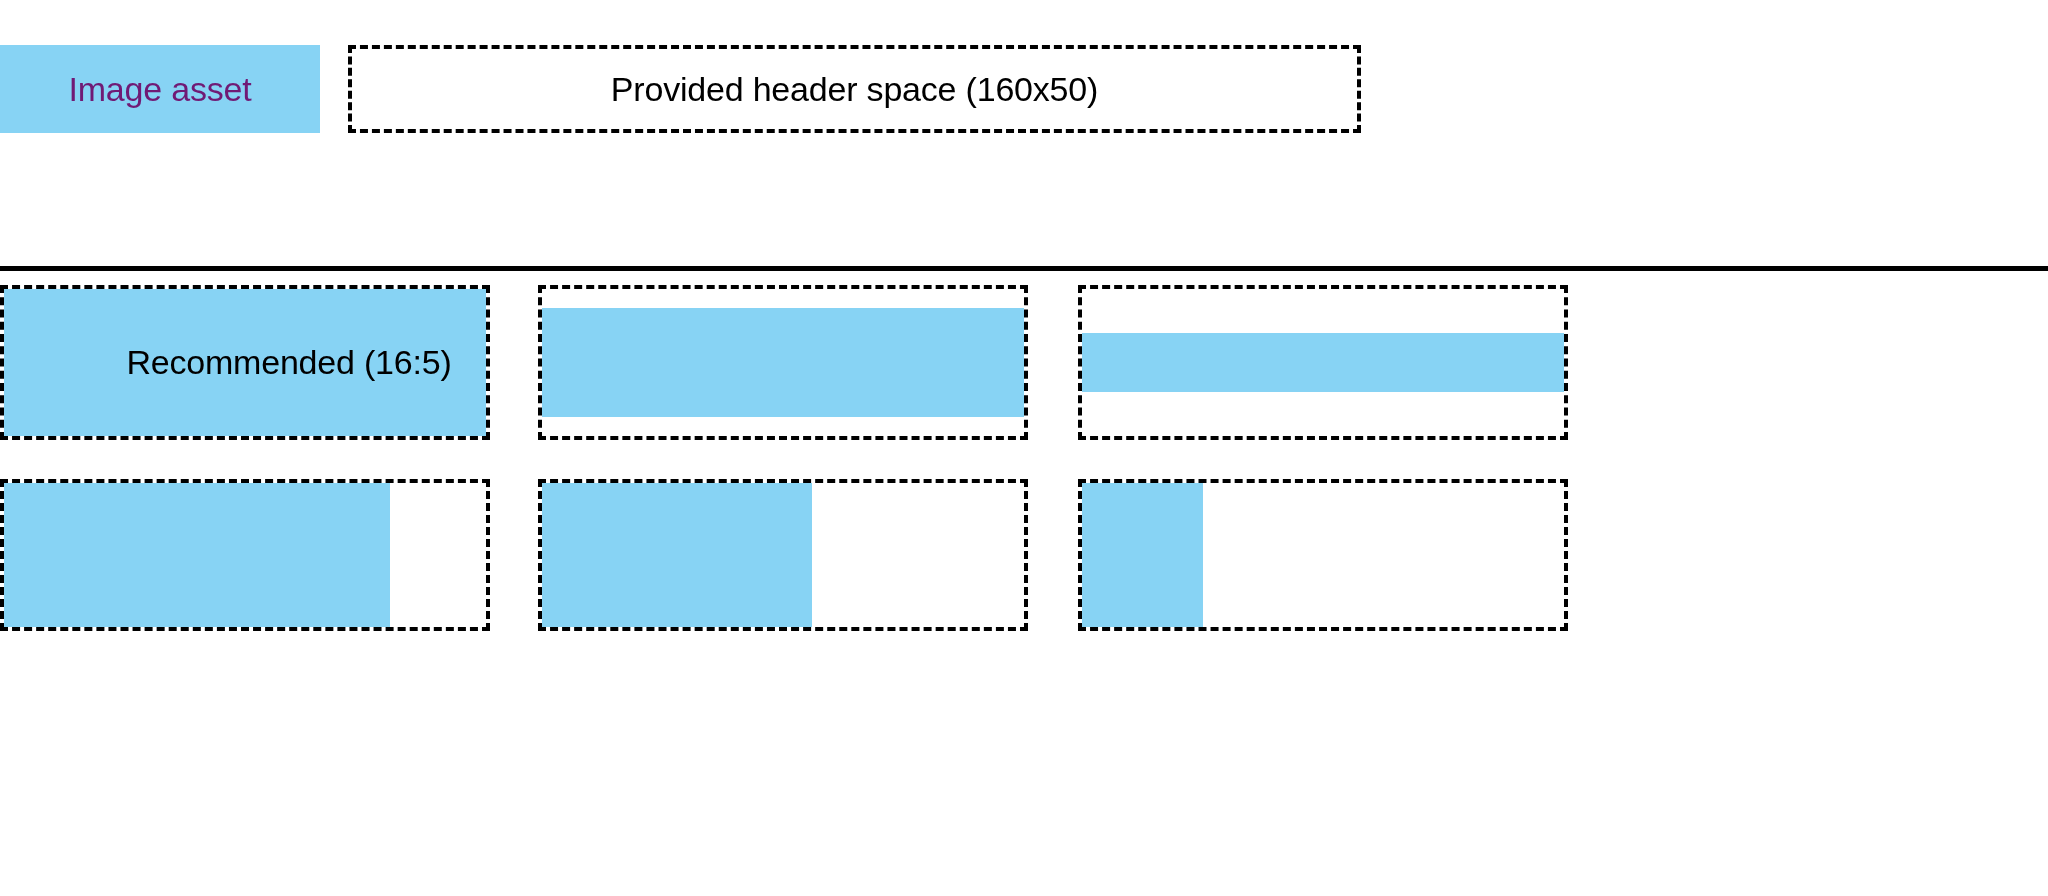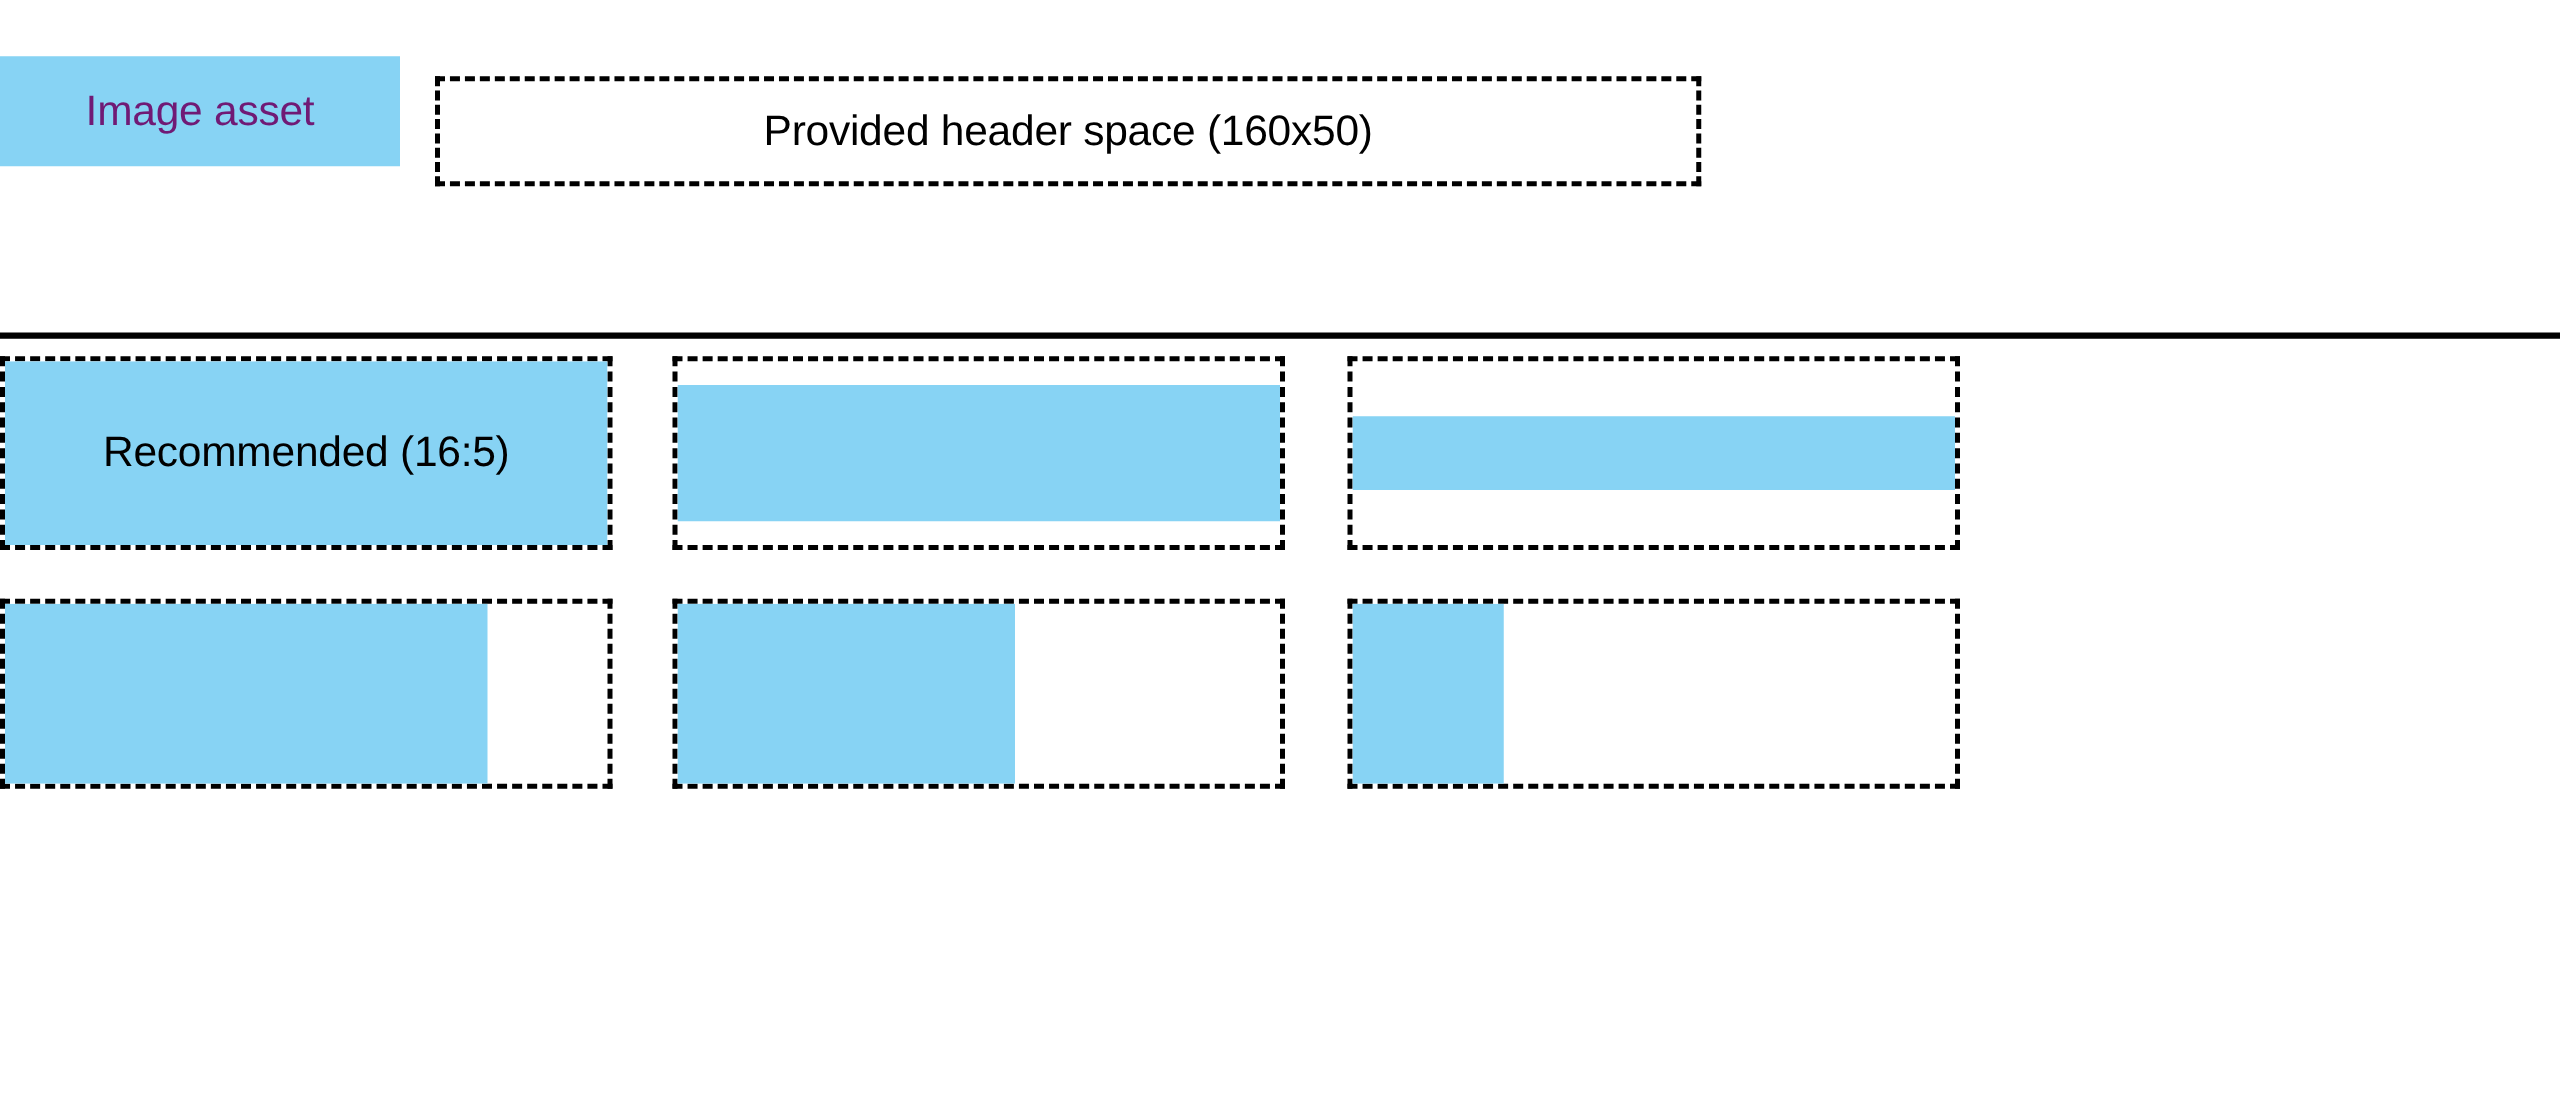--- a/index.html
+++ b/index.html
@@ -48,21 +48,21 @@
     font-size: 34px;
     line-height: 1;
     letter-spacing: -0.2px;
     color: #701a75;
     white-space: nowrap;
   }
 
   .header-space-box {
     position: absolute;
     left: 348px;
-    top: 16px;
+    top: 0;
     width: 1013px;
     height: 88px;
     box-sizing: border-box;
     border: 4px dashed #000000;
     background: #ffffff;
     display: flex;
     align-items: center;
     justify-content: center;
   }
   .header-space-label {
@@ -135,20 +135,21 @@
     width: 100%;
     height: 100%;
     display: flex;
     align-items: center;
     justify-content: center;
     font-size: 34px;
     letter-spacing: -0.2px;
     color: #000000;
     white-space: nowrap;
     pointer-events: none;
+    padding-left: 44px;
   }
 </style>
 </head>
 <body>
 
 <div id="stage">
 
   <div class="header-band">
 
     <div class="asset-swatch">

